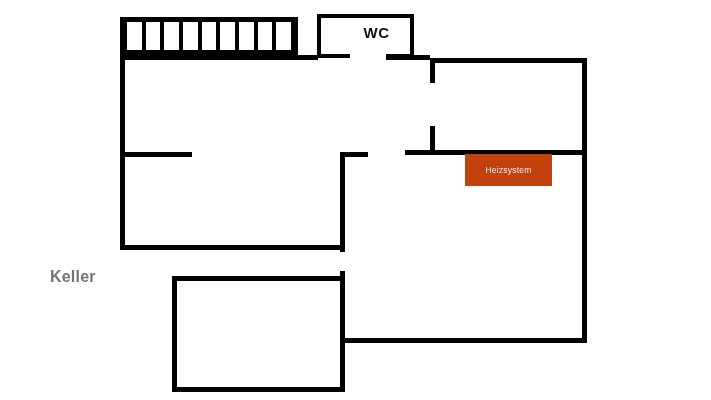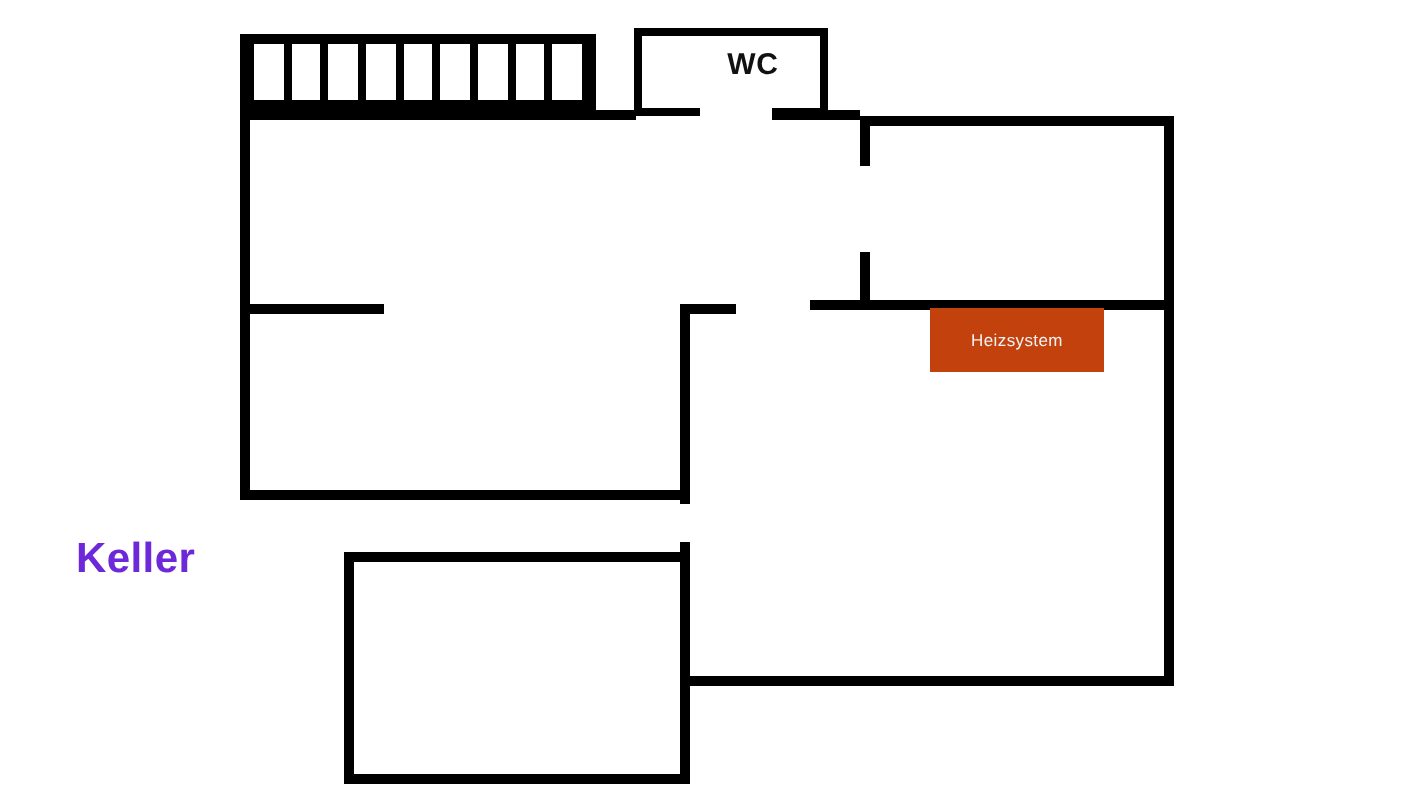--- a/index.html
+++ b/index.html
@@ -75,25 +75,25 @@
     width: 119px;
     text-align: center;
     font-size: 15px;
     font-weight: bold;
     color: #111111;
     letter-spacing: 0.4px;
   }
   
   #keller-label {
     position: absolute;
-    left: 38px;
+    left: 50px;
     top: 268px;
-    font-size: 21px;
+    font-size: 16px;
     font-weight: bold;
-    color: #6d28d9;
+    color: #737373;
     letter-spacing: 0.2px;
   }
   
   #heizsystem-block {
     position: absolute;
     left: 465px;
     top: 118px;
     width: 87px;
     height: 32px;
     background: #c2410c;

